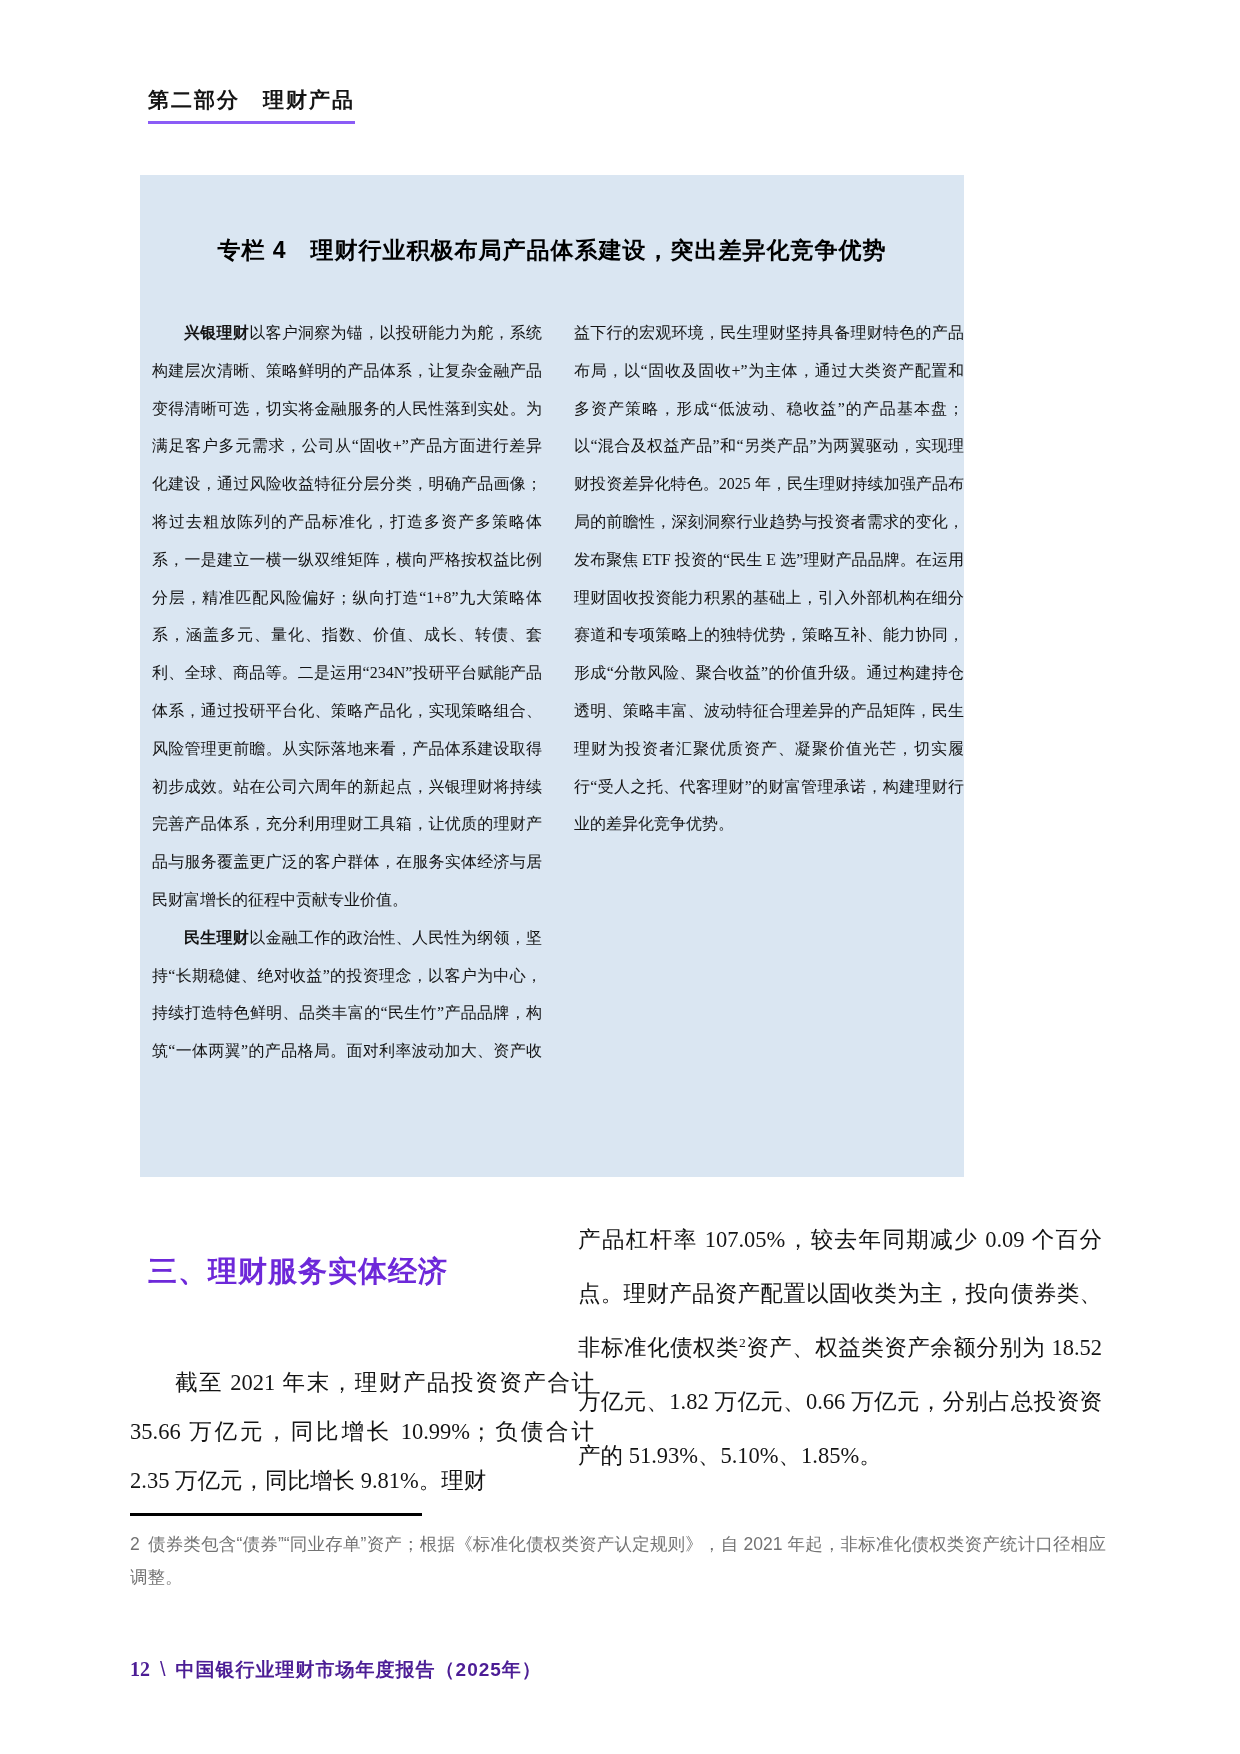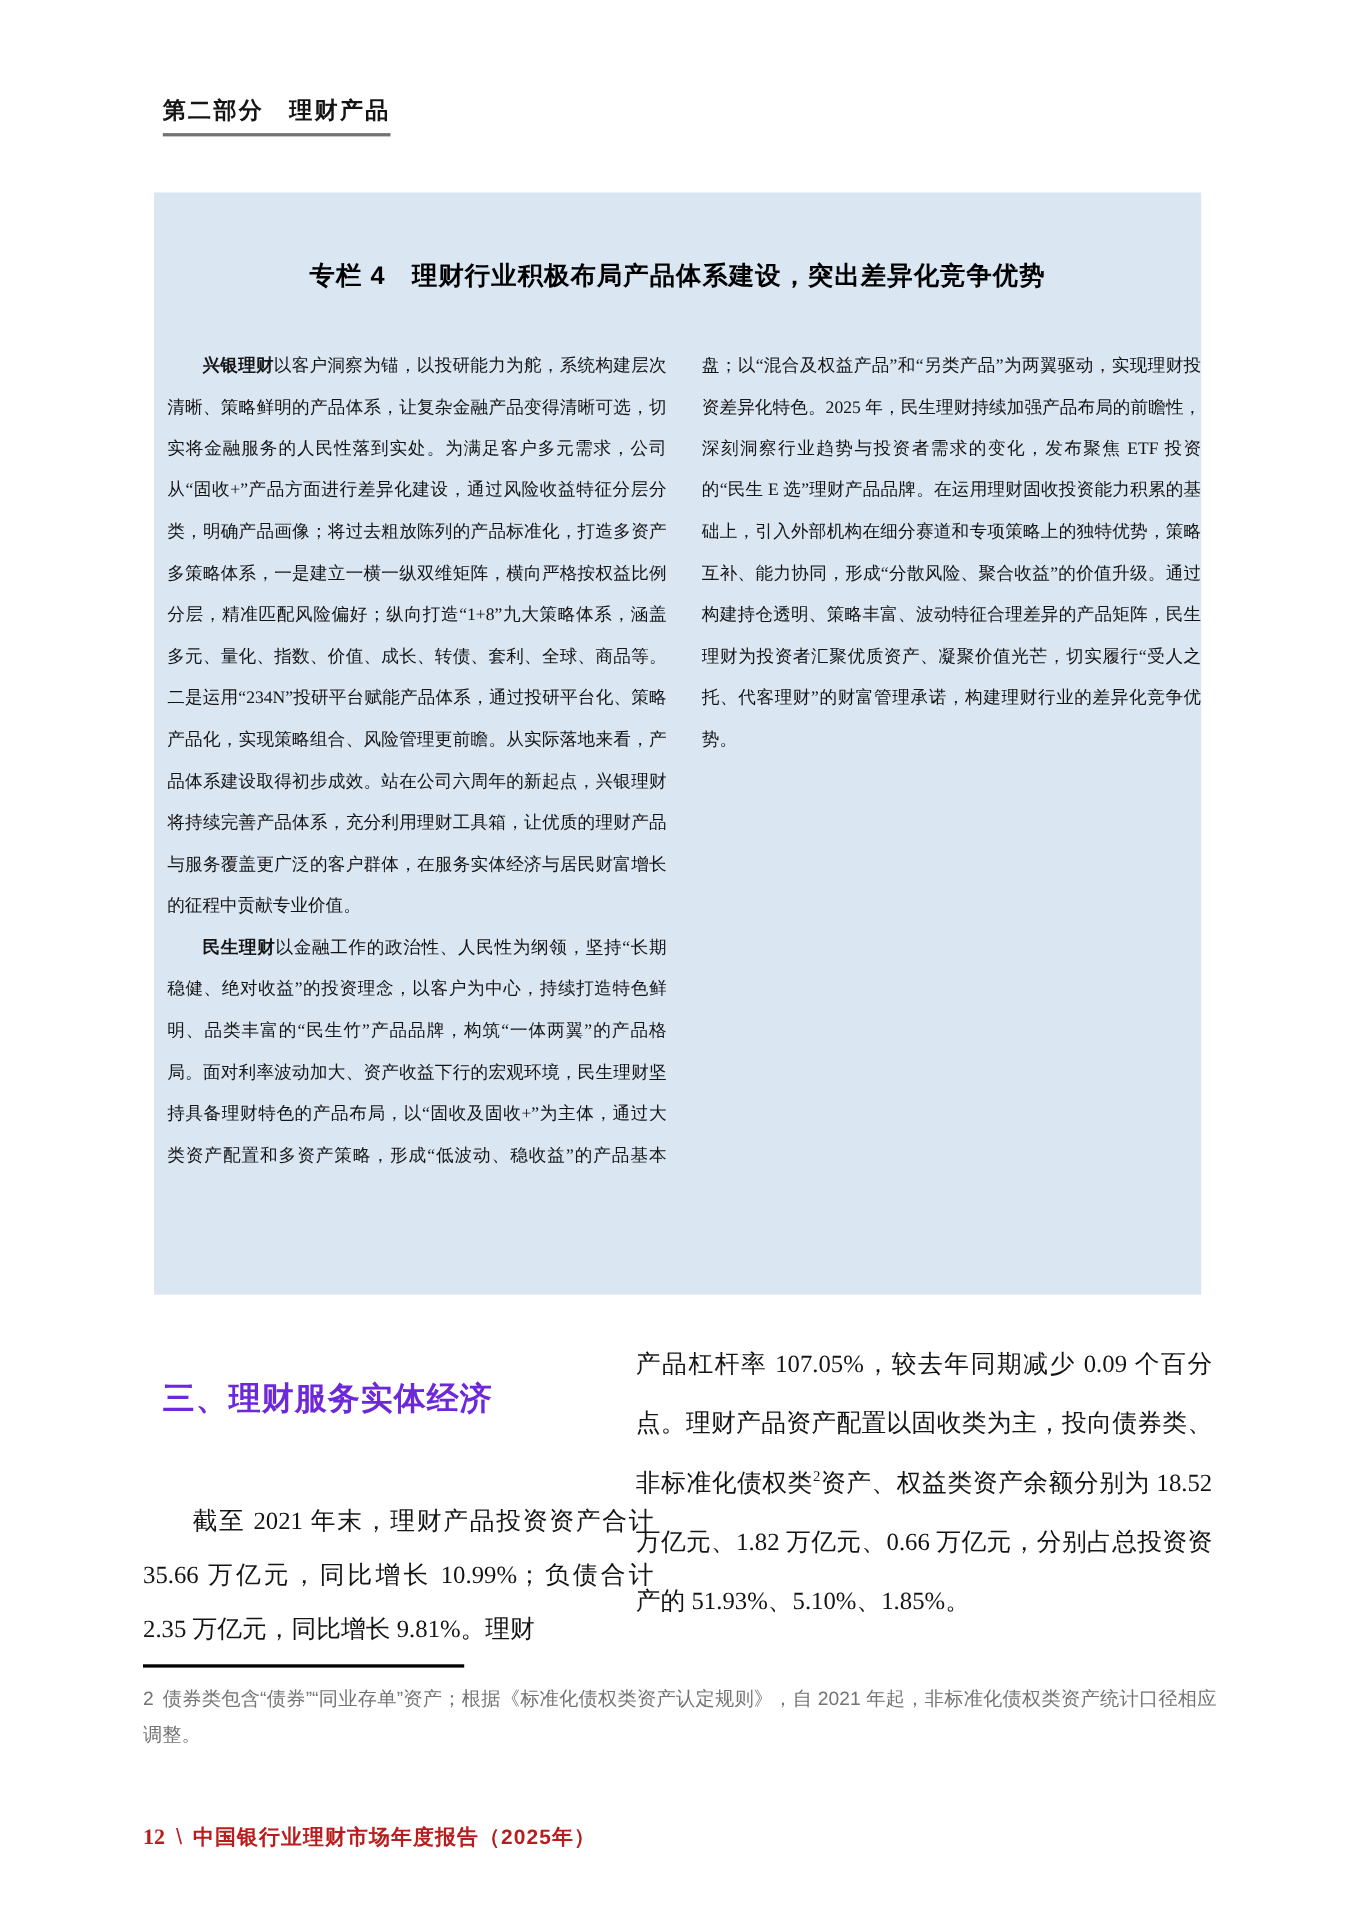--- a/index.html
+++ b/index.html
@@ -7,27 +7,27 @@
     width:1240px;height:1754px;position:relative;background:#ffffff;
     font-family:"Liberation Serif","DejaVu Serif",serif;color:#141414;
     -webkit-font-smoothing:antialiased;
   }
   .sans{font-family:"Liberation Sans","DejaVu Sans",sans-serif;}
 
   
   #page-header{
     position:absolute;left:148px;top:86px;
     font-size:21px;font-weight:bold;letter-spacing:2px;
-    border-bottom:3px solid #737373;padding-bottom:7px;
+    border-bottom:3px solid #8b5cf6;padding-bottom:7px;
     display:inline-block;
   }
 
   
   #column-box{
-    position:absolute;left:140px;top:175px;width:952px;height:1002px;
+    position:absolute;left:140px;top:175px;width:824px;height:1002px;
     background:#dae6f2;
   }
   #box-title{
     position:absolute;top:60px;left:0;right:0;
     text-align:center;font-weight:bold;font-size:23px;color:#000;
     letter-spacing:1px;
   }
   #box-columns{
     position:absolute;top:139px;left:12px;right:0;height:756px;
     overflow:hidden;
@@ -70,21 +70,21 @@
     position:absolute;left:130px;top:1528px;width:976px;
     font-size:17.5px;line-height:33px;
     font-family:"Liberation Sans","DejaVu Sans",sans-serif;
     text-align:justify;color:#737373;
   }
   #footnote .fn-marker{padding-right:8px;}
 
   
   #page-footer{
     position:absolute;left:130px;top:1657px;
-    font-size:20px;font-weight:bold;color:#b91c1c;
+    font-size:20px;font-weight:bold;color:#4c1d95;
   }
   #page-footer .footer-sep{padding:0 10px;font-weight:normal;font-family:"Liberation Sans",sans-serif;}
   #page-footer .footer-title{font-family:"Liberation Sans","DejaVu Sans",sans-serif;font-size:19px;letter-spacing:1px;}
 </style>
 </head>
 <body>
 
 <div>
 
   <div id="page-header">第二部分　理财产品</div>

